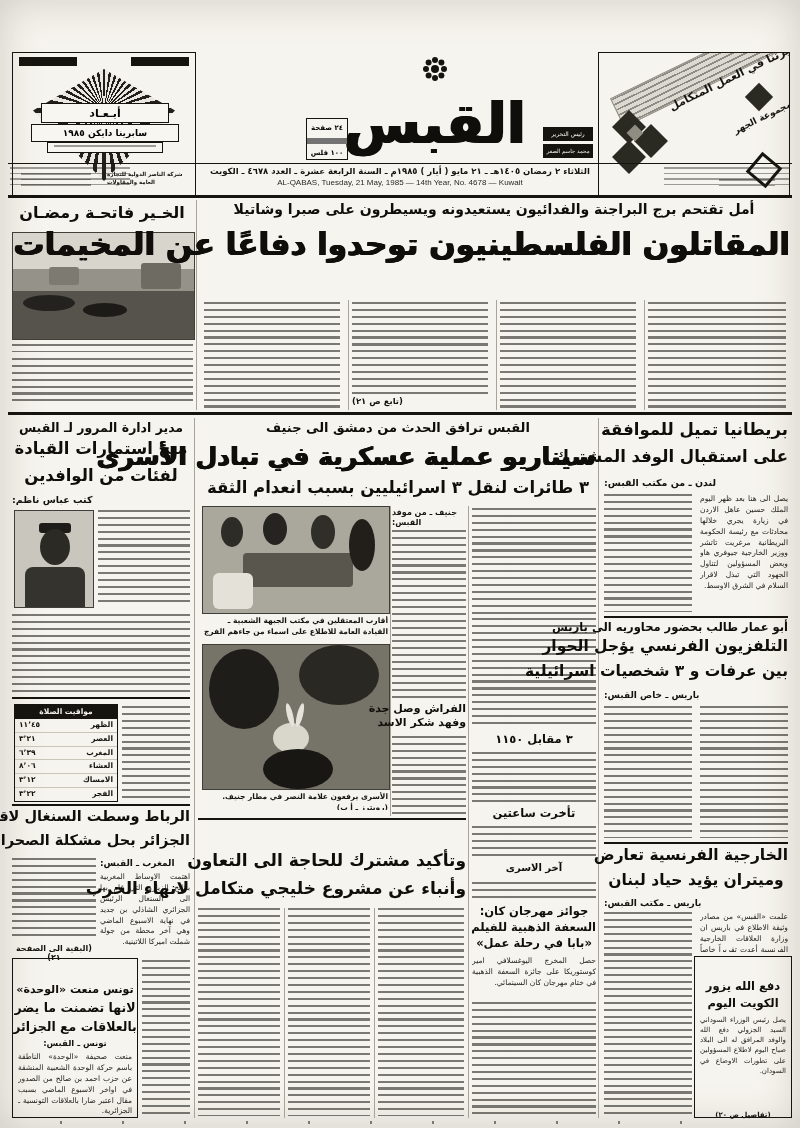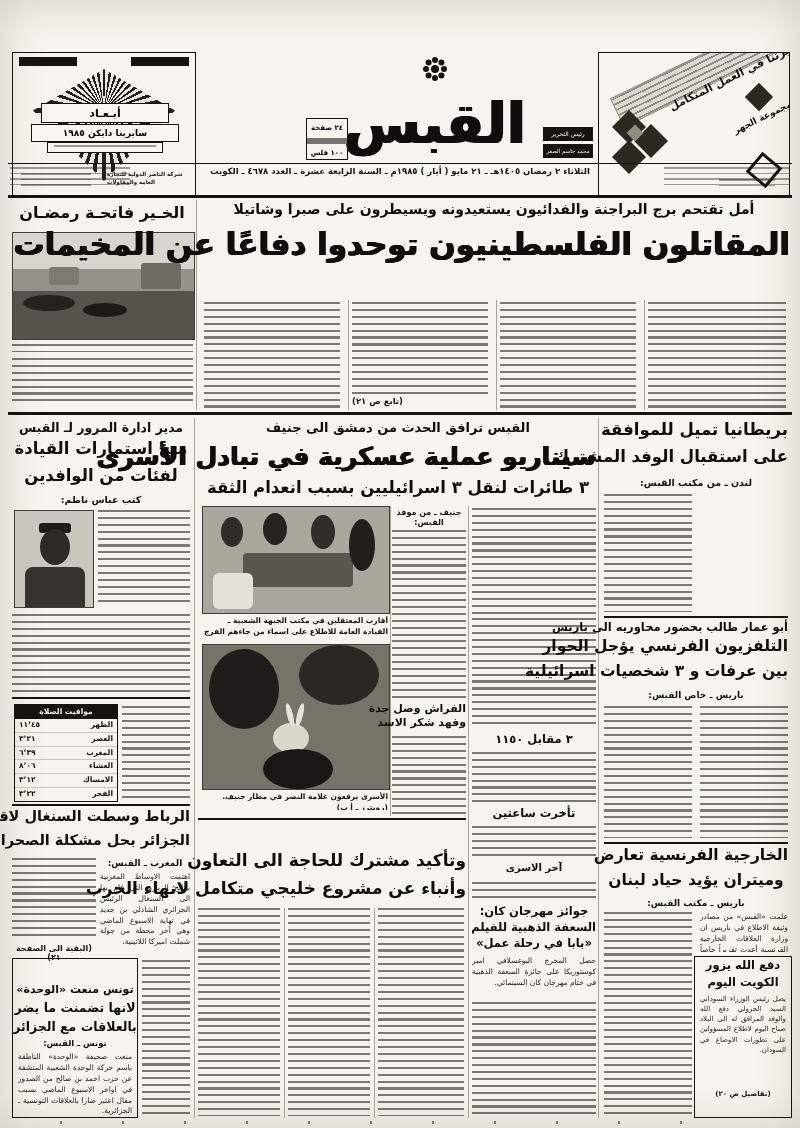--- a/index.html
+++ b/index.html
@@ -1,20 +1,20 @@
 <!DOCTYPE html>
 <html lang="ar" dir="rtl"><head>
 <meta charset="utf-8">
 <style>
   html,body{margin:0;padding:0;background:#9a958c;}
   .page{position:relative;width:800px;height:1128px;margin:0 auto;background:#f6f4ee;
         font-family:"DejaVu Sans",sans-serif;direction:rtl;overflow:hidden;
         box-shadow:inset 0 0 40px rgba(90,85,70,.25);}
   .abs{position:absolute;}
-  .c{text-align:center}.r{text-align:center}.b{font-weight:bold}.nw{white-space:nowrap}
+  .c{text-align:center}.r{text-align:left}.b{font-weight:bold}.nw{white-space:nowrap}
   .hl{font-weight:bold;color:#0f0e0a;}
   .hv{text-shadow:.7px 0 0 currentColor,-.7px 0 0 currentColor;}
   .txt{background-image:repeating-linear-gradient(180deg,rgba(32,31,27,.58) 0 2.1px,transparent 2.1px 6.9px);}
   .txtl{background-image:repeating-linear-gradient(180deg,rgba(32,31,27,.42) 0 1.7px,transparent 1.7px 5.6px);}
   .hr{background:#15140f;}
   .vr{background:#a8a498;width:1px;}
   .photo{border:1px solid #3f3e38;overflow:hidden;position:absolute;}
   .blob{position:absolute;border-radius:50%;}
   .box{border:1.5px solid #15140f;}
   .wob{background:#15140f;color:#f4f2ea;}
@@ -70,20 +70,21 @@
 
   <div class="abs box" style="left:306px;top:118px;width:40px;height:40px">
     <div class="c b" style="font-size:7px;line-height:19px;border-bottom:6px solid #737373">٢٤ صفحة</div>
     <div class="c b" style="font-size:7px;line-height:19px">١٠٠ فلس</div>
   </div>
   <div class="abs wob c" style="left:543px;top:127px;width:50px;height:14px;font-size:6px;line-height:14px">رئيس التحرير</div>
   <div class="abs wob c" style="left:543px;top:144px;width:50px;height:14px;font-size:5.5px;line-height:14px">محمد جاسم الصقر</div>
 
   <div class="abs hr" style="left:8px;top:163px;width:784px;height:1px"></div>
   <div class="abs b c nw" style="left:150px;top:166px;width:500px;font-size:8.5px;color:#15140f">الثلاثاء ٢ رمضان ١٤٠٥هـ ـ ٢١ مايو ( أيار ) ١٩٨٥م ـ السنة الرابعة عشرة ـ العدد ٤٦٧٨ ـ الكويت</div>
+  <div class="abs c nw" style="left:150px;top:178px;width:500px;font-size:8px;color:#2a2923;direction:ltr;font-family:'Liberation Sans',sans-serif">AL-QABAS, Tuesday, 21 May, 1985 — 14th Year, No. 4678 — Kuwait</div>
   <div class="abs txtl" style="left:10px;top:167px;width:120px;height:18px"></div>
   <div class="abs txtl" style="left:664px;top:167px;width:126px;height:18px"></div>
 
   <div class="abs hr" style="left:8px;top:195px;width:784px;height:3px"></div>
 
   <div class="abs hl nw c" style="left:12px;top:203px;width:180px;font-size:16px">الخـير فاتحـة رمضـان</div>
   <div class="photo" style="left:12px;top:232px;width:181px;height:106px;background:linear-gradient(#d8d5cc 0 34%,#95928a 34% 55%,#55534c 55% 100%)">
     <div class="blob" style="left:10px;top:62px;width:52px;height:16px;background:#23221e"></div>
     <div class="blob" style="left:70px;top:70px;width:44px;height:14px;background:#1c1b17"></div>
     <div class="blob" style="left:128px;top:30px;width:40px;height:26px;background:#6e6b63;border-radius:3px"></div>
@@ -218,38 +219,39 @@
   <div class="abs hl nw c" style="left:198px;top:878px;width:268px;font-size:17px">وأنباء عن مشروع خليجي متكامل لانهاء الحرب</div>
   <div class="abs txt" style="left:198px;top:908px;width:82px;height:208px"></div>
   <div class="abs txt" style="left:288px;top:908px;width:82px;height:208px"></div>
   <div class="abs txt" style="left:378px;top:908px;width:86px;height:208px"></div>
   <div class="abs vr" style="left:284px;top:908px;height:210px"></div>
   <div class="abs vr" style="left:374px;top:908px;height:210px"></div>
 
   <div class="abs hl nw c" style="left:604px;top:420px;width:184px;font-size:16.5px">بريطانيا تميل للموافقة</div>
   <div class="abs hl nw c" style="left:604px;top:447px;width:184px;font-size:16.5px">على استقبال الوفد المشترك</div>
   <div class="abs byl r" style="left:604px;top:477px;width:184px;font-size:9.5px">لندن ـ من مكتب القبس:</div>
+  <div class="abs lede" style="left:700px;top:494px;width:88px;height:118px">يصل الى هنا بعد ظهر اليوم الملك حسين عاهل الاردن في زيارة يجري خلالها محادثات مع رئيسة الحكومة البريطانية مرغريت تاتشر ووزير الخارجية جيوفري هاو وبعض المسؤولين لتناول الجهود التي تبذل لاقرار السلام في الشرق الاوسط.</div>
   <div class="abs txt" style="left:604px;top:494px;width:88px;height:118px"></div>
   <div class="abs hr" style="left:604px;top:616px;width:184px;height:2px"></div>
 
   <div class="abs hl nw c" style="left:604px;top:620px;width:184px;font-size:11.5px">أبو عمار طالب بحضور محاوريه الى باريس</div>
   <div class="abs hl nw c" style="left:604px;top:637px;width:184px;font-size:15.5px">التلفزيون الفرنسي يؤجل الحوار</div>
   <div class="abs hl nw c" style="left:604px;top:662px;width:184px;font-size:15.5px">بين عرفات و ٣ شخصيات اسرائيلية</div>
   <div class="abs byl r" style="left:604px;top:690px;width:184px;font-size:9px">باريس ـ خاص القبس:</div>
   <div class="abs txt" style="left:604px;top:706px;width:88px;height:132px"></div>
   <div class="abs txt" style="left:700px;top:706px;width:88px;height:132px"></div>
   <div class="abs hr" style="left:604px;top:842px;width:184px;height:2px"></div>
 
   <div class="abs hl nw c" style="left:604px;top:846px;width:184px;font-size:15.5px">الخارجية الفرنسية تعارض</div>
   <div class="abs hl nw c" style="left:604px;top:871px;width:184px;font-size:15.5px">وميتران يؤيد حياد لبنان</div>
   <div class="abs byl r" style="left:604px;top:898px;width:184px;font-size:9px">باريس ـ مكتب القبس:</div>
   <div class="abs lede" style="left:700px;top:912px;width:88px;height:40px">علمت «القبس» من مصادر وثيقة الاطلاع في باريس ان وزارة العلاقات الخارجية الفرنسية أعدت تقريراً خاصاً بناء على طلب الرئيس فرانسوا ميتران حول فكرة اعلان حياد لبنان.</div>
   <div class="abs txt" style="left:604px;top:912px;width:88px;height:204px"></div>
 
   <div class="abs box" style="left:694px;top:956px;width:96px;height:160px">
-    <div class="hl nw c" style="font-size:11.5px;margin-top:1px">دفع الله يزور</div>
+    <div class="hl nw c" style="font-size:11.5px;margin-top:22px">دفع الله يزور</div>
     <div class="hl nw c" style="font-size:11.5px;margin-top:3px">الكويت اليوم</div>
     <div class="lede" style="margin:5px 5px 0 5px;height:96px;font-size:7px">يصل رئيس الوزراء السوداني السيد الجزولي دفع الله والوفد المرافق له الى البلاد صباح اليوم لاطلاع المسؤولين على تطورات الاوضاع في السودان.</div>
     <div class="b c" style="font-size:7px;color:#15140f">(تفاصيل ص ٢٠)</div>
   </div>
 
   <div class="abs ticks" style="left:60px;top:1121px;width:680px;height:3px"></div>
 </div>
 
 </body></html>

